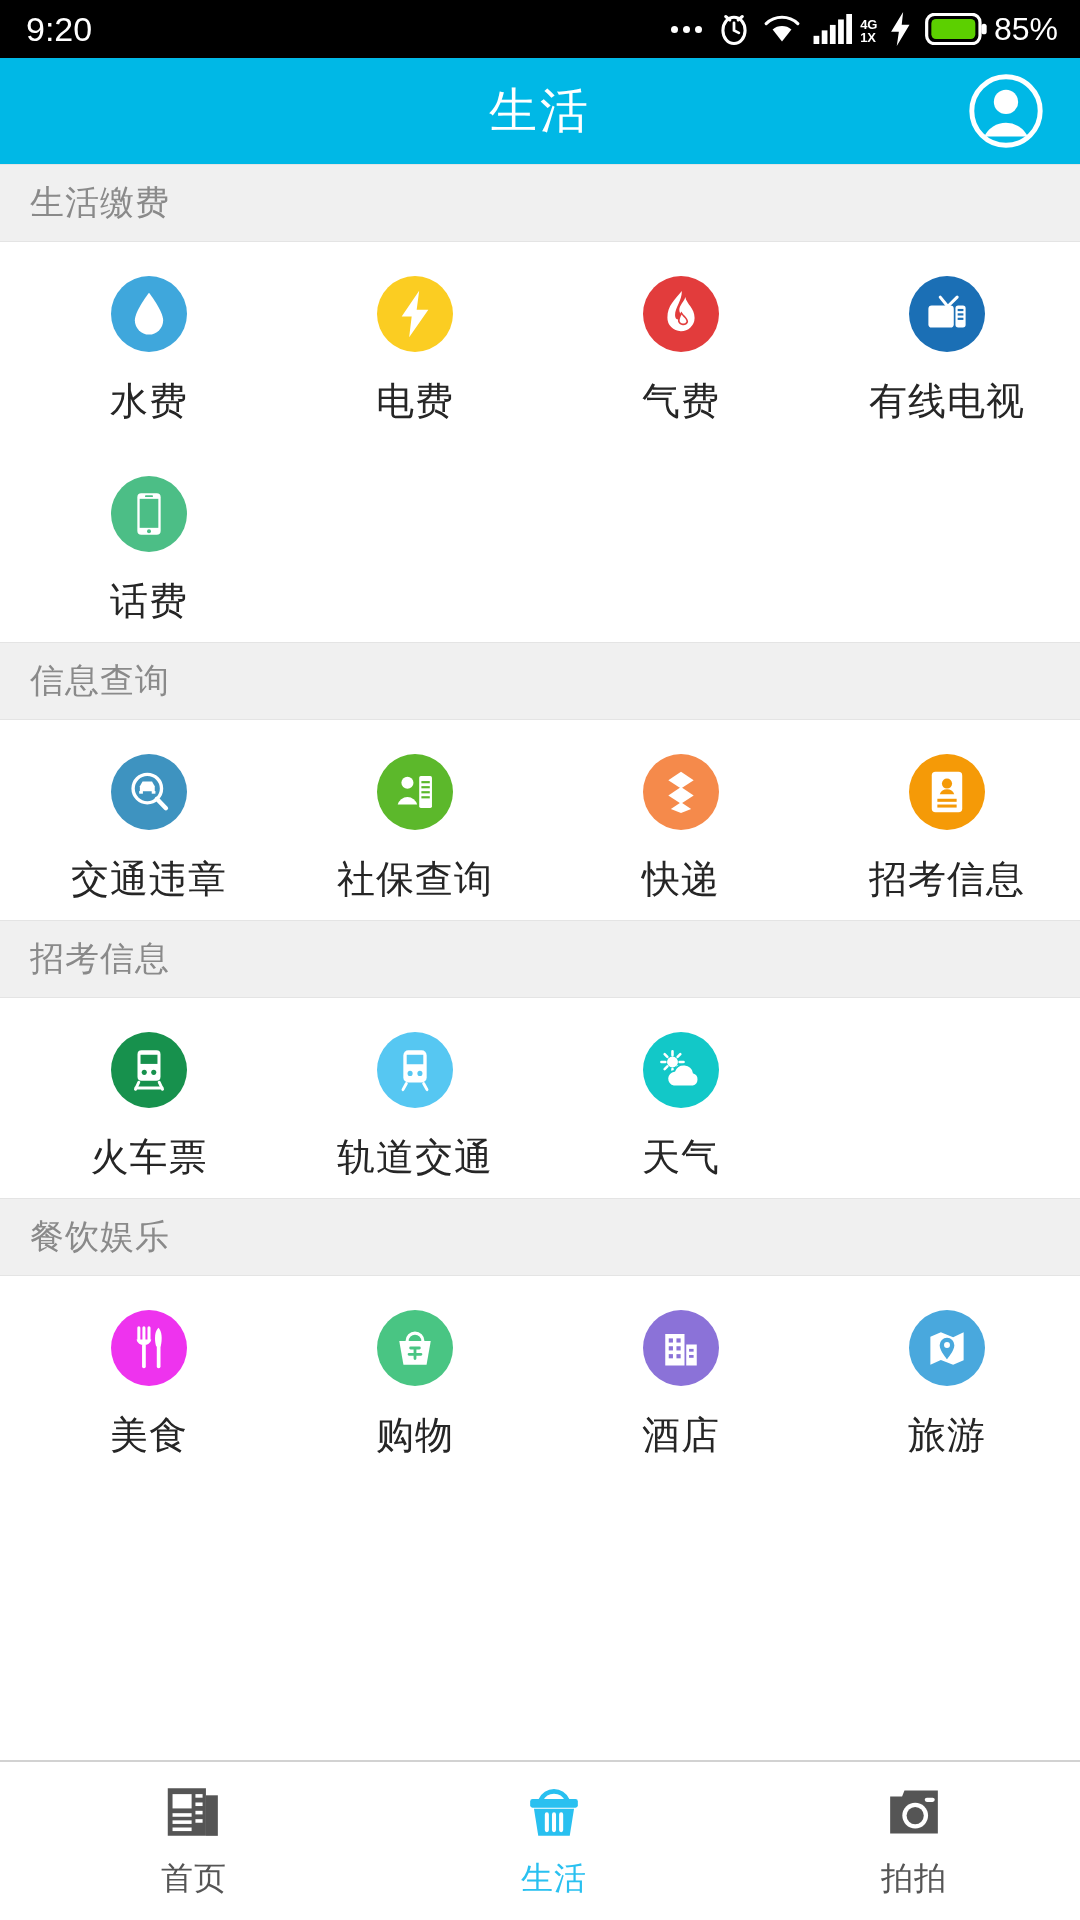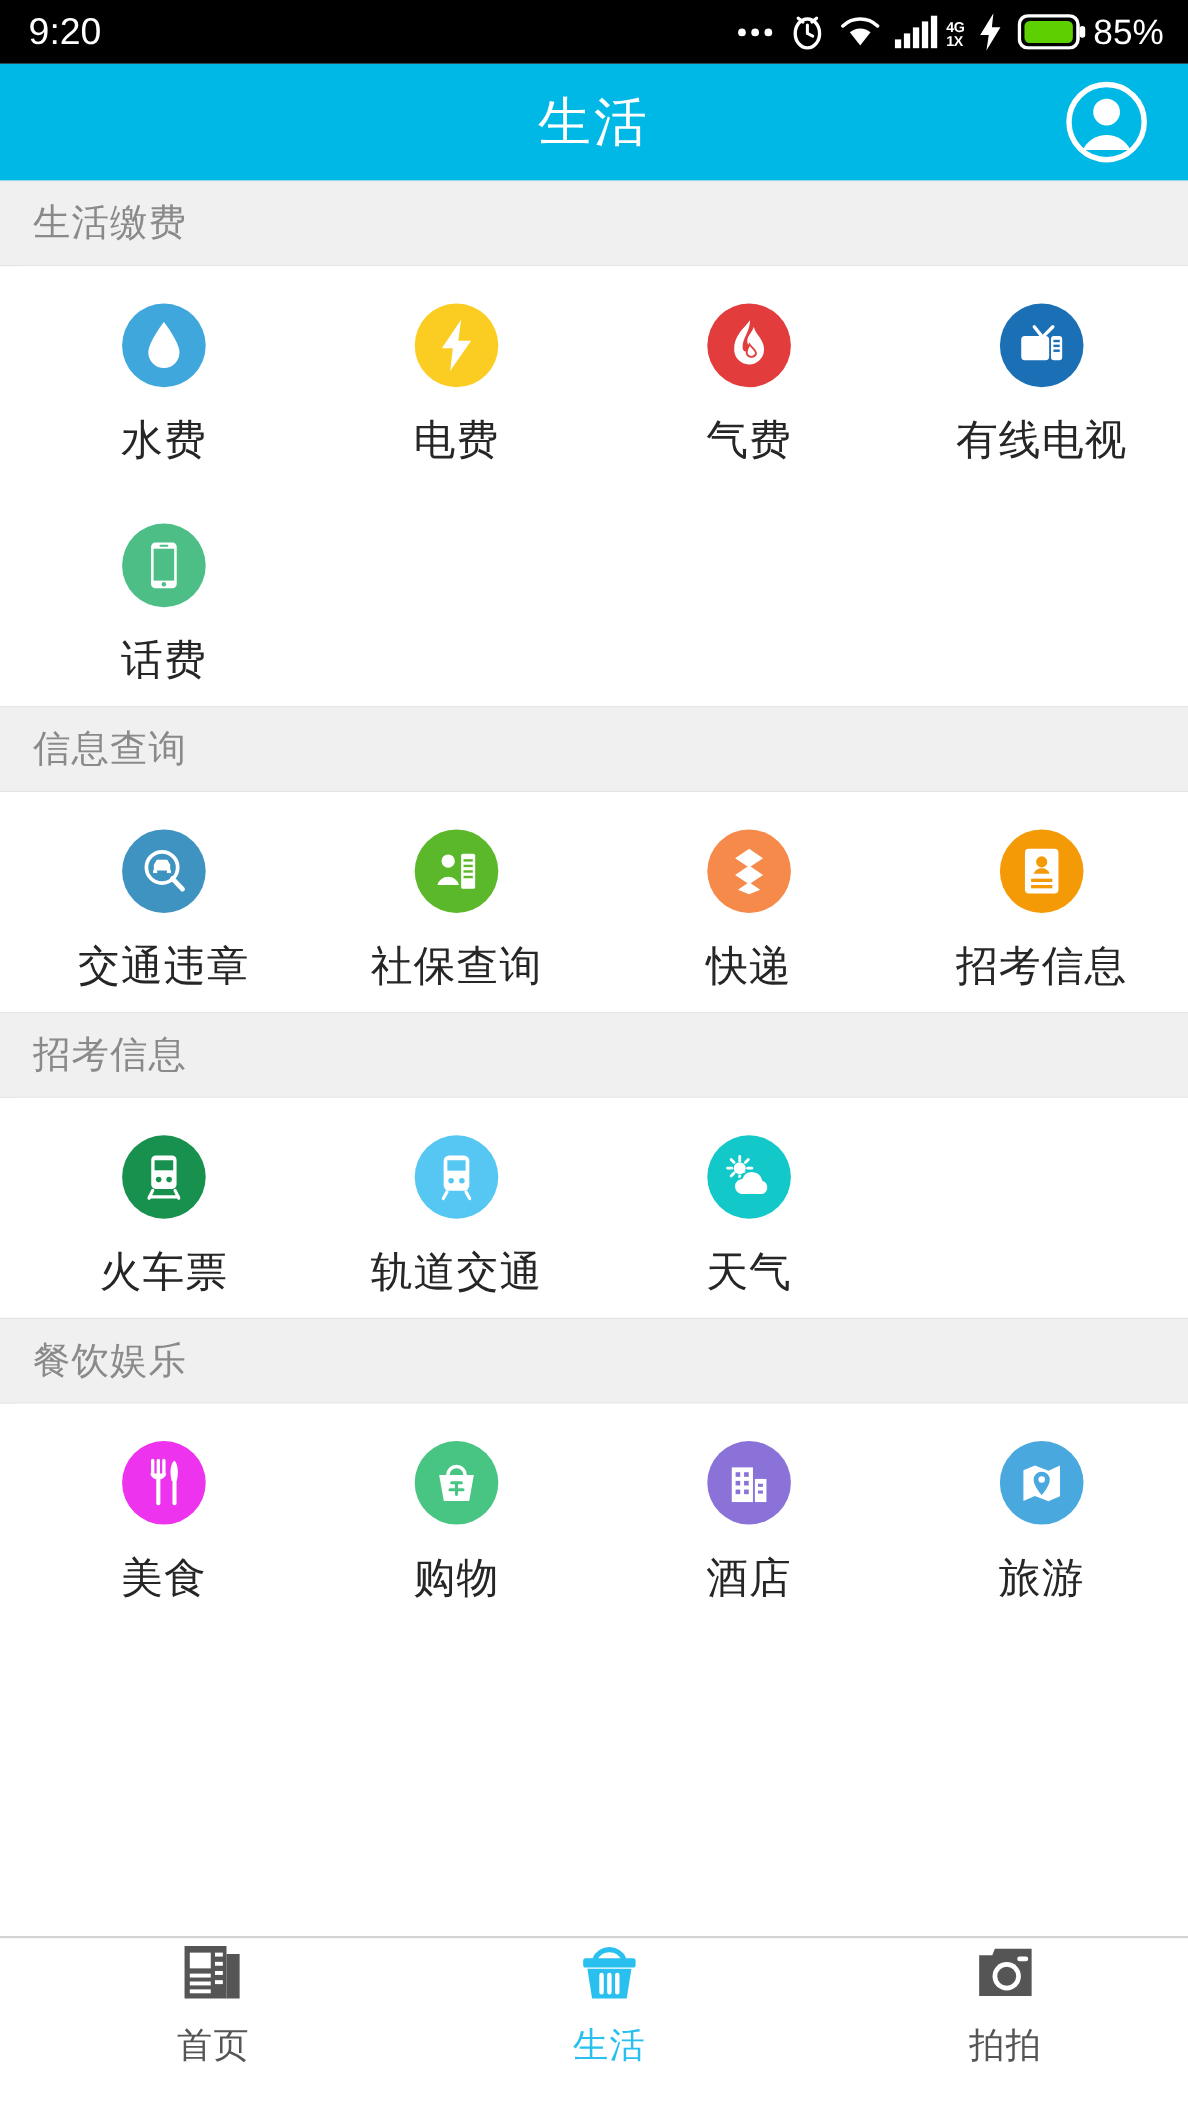--- a/index.html
+++ b/index.html
@@ -69,21 +69,21 @@
     font-size:38px; color:#262626; letter-spacing:1px; line-height:1;
   }
 
   
   .tabbar {
     flex:0 0 160px; background:#fff; border-top:2px solid #d2d2d2;
     display:flex; align-items:stretch;
   }
   .tab {
     flex:1; display:flex; flex-direction:column;
-    align-items:center; gap:14px;padding-left:28px;
+    align-items:center; justify-content:center; gap:14px;padding-left:28px;
   }
   .tab .tlabel { font-size:32px; color:#555; letter-spacing:1px; }
   .tab.active .tlabel { color:#29c0f0; }
   .tab .ticon { width:62px; height:62px; display:block; }
 </style>
 </head>
 <body>
 
 <div id="app">
 

